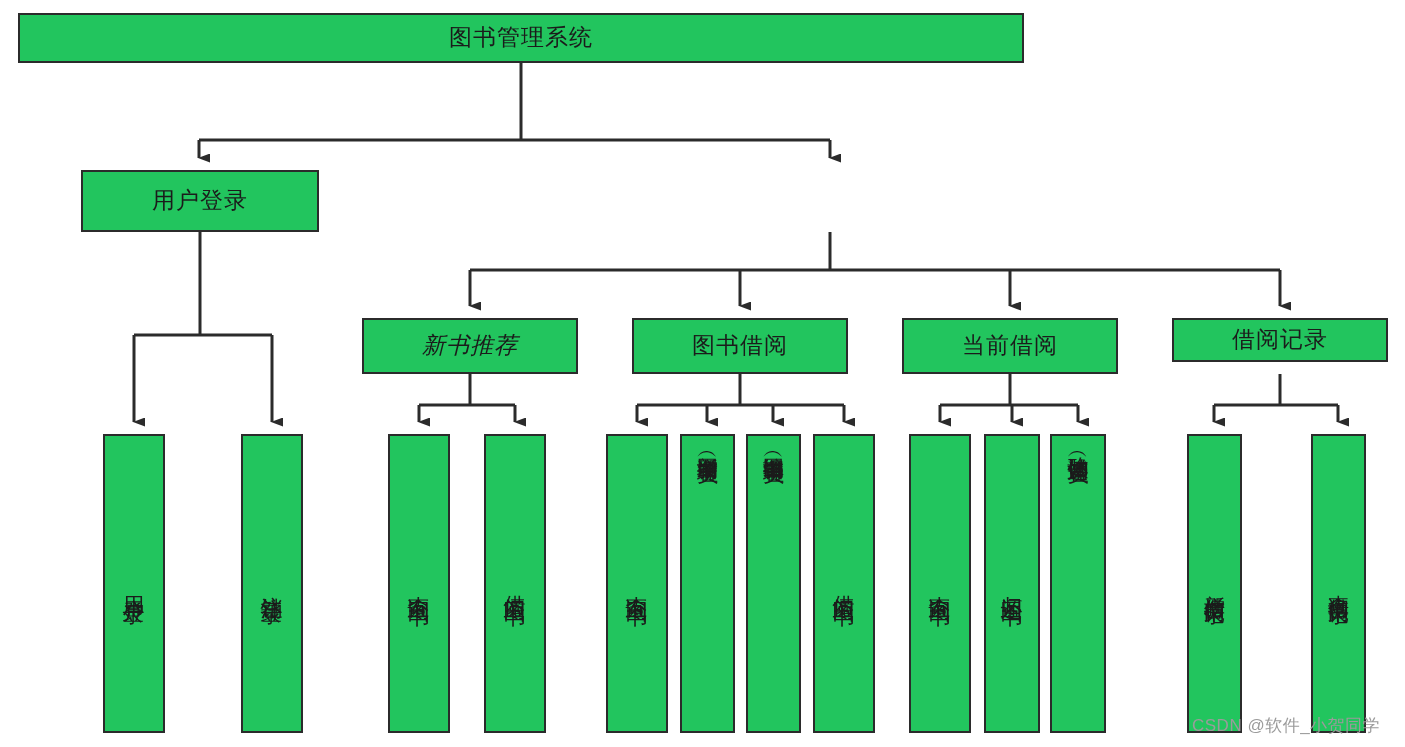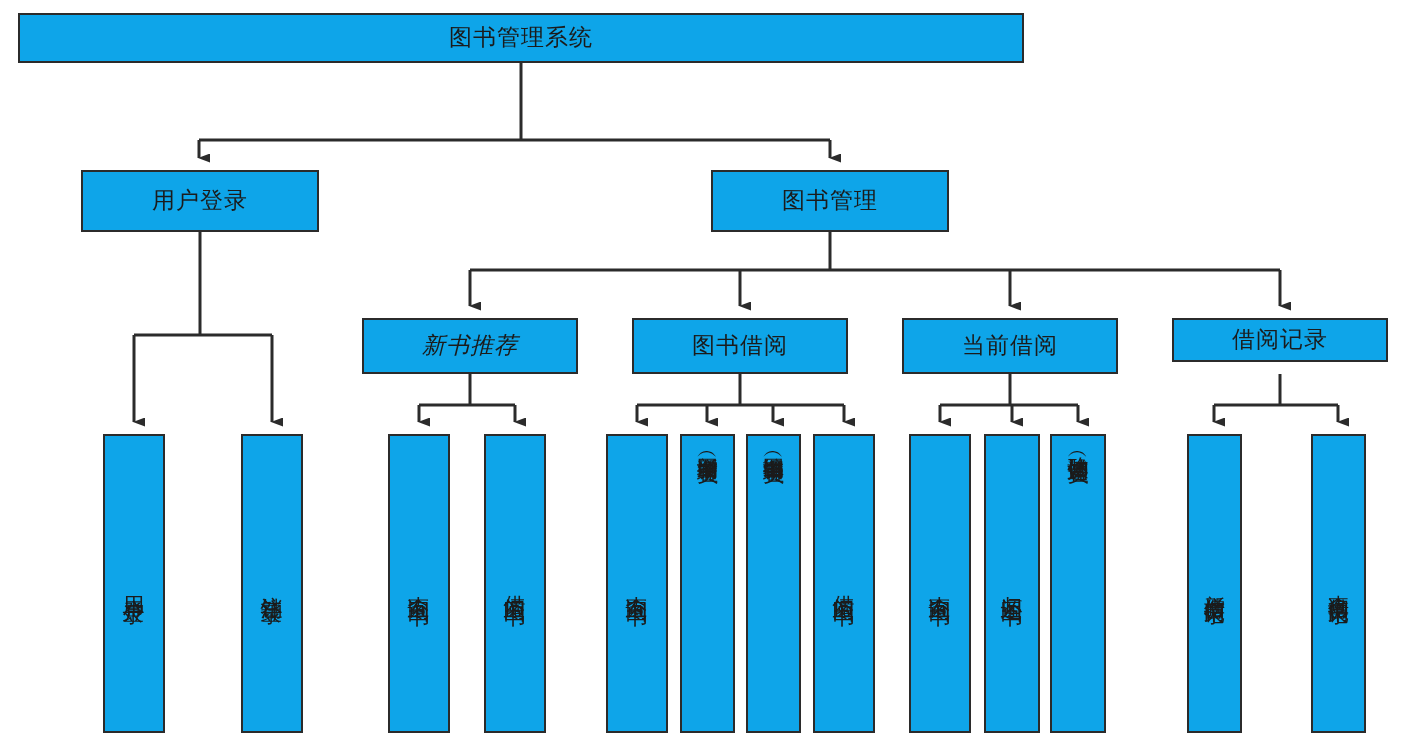--- a/index.html
+++ b/index.html
@@ -20,21 +20,21 @@
   #diagram-svg {
     position: absolute;
     left: 0;
     top: 0;
     width: 1405px;
     height: 747px;
   }
   .node-box {
     position: absolute;
     box-sizing: border-box;
-    background: #0ea5e9;
+    background: #22c55e;
     border: 2.5px solid #2b2b2b;
     display: flex;
     align-items: center;
     justify-content: center;
     overflow: hidden;
   }
   .node-label-h {
     font-size: 23px;
     color: #1b1b1b;
     letter-spacing: 1px;
@@ -115,23 +115,20 @@
     </g>
   </svg>
 
   <div class="node-box" style="left:18px; top:13px; width:1006px; height:50px;">
     <span class="node-label-h">图书管理系统</span>
   </div>
 
   <div class="node-box" style="left:81px; top:170px; width:238px; height:62px;">
     <span class="node-label-h">用户登录</span>
   </div>
-  <div class="node-box" style="left:711px; top:170px; width:238px; height:62px;">
-    <span class="node-label-h">图书管理</span>
-  </div>
 
   <div class="node-box" style="left:362px; top:318px; width:216px; height:56px;font-style:italic;">
     <span class="node-label-h">新书推荐</span>
   </div>
   <div class="node-box" style="left:632px; top:318px; width:216px; height:56px;">
     <span class="node-label-h">图书借阅</span>
   </div>
   <div class="node-box" style="left:902px; top:318px; width:216px; height:56px;">
     <span class="node-label-h">当前借阅</span>
   </div>
@@ -176,14 +173,15 @@
     <span class="node-label-v" style="font-size:21px; letter-spacing:1px; padding-top:4px;">确认归还（管理员）</span>
   </div>
 
   <div class="node-box" style="left:1187px; top:434px; width:55px; height:299px;">
     <span class="node-label-v" style="font-size:21px; letter-spacing:2px;">新增借阅记录</span>
   </div>
   <div class="node-box" style="left:1311px; top:434px; width:55px; height:299px;">
     <span class="node-label-v" style="font-size:21px; letter-spacing:2px;">查询借阅记录</span>
   </div>
 
+  <div class="watermark" style="left:1192px; top:714px;">CSDN @软件_小贺同学</div>
 
 </div>
 
 </body></html>

